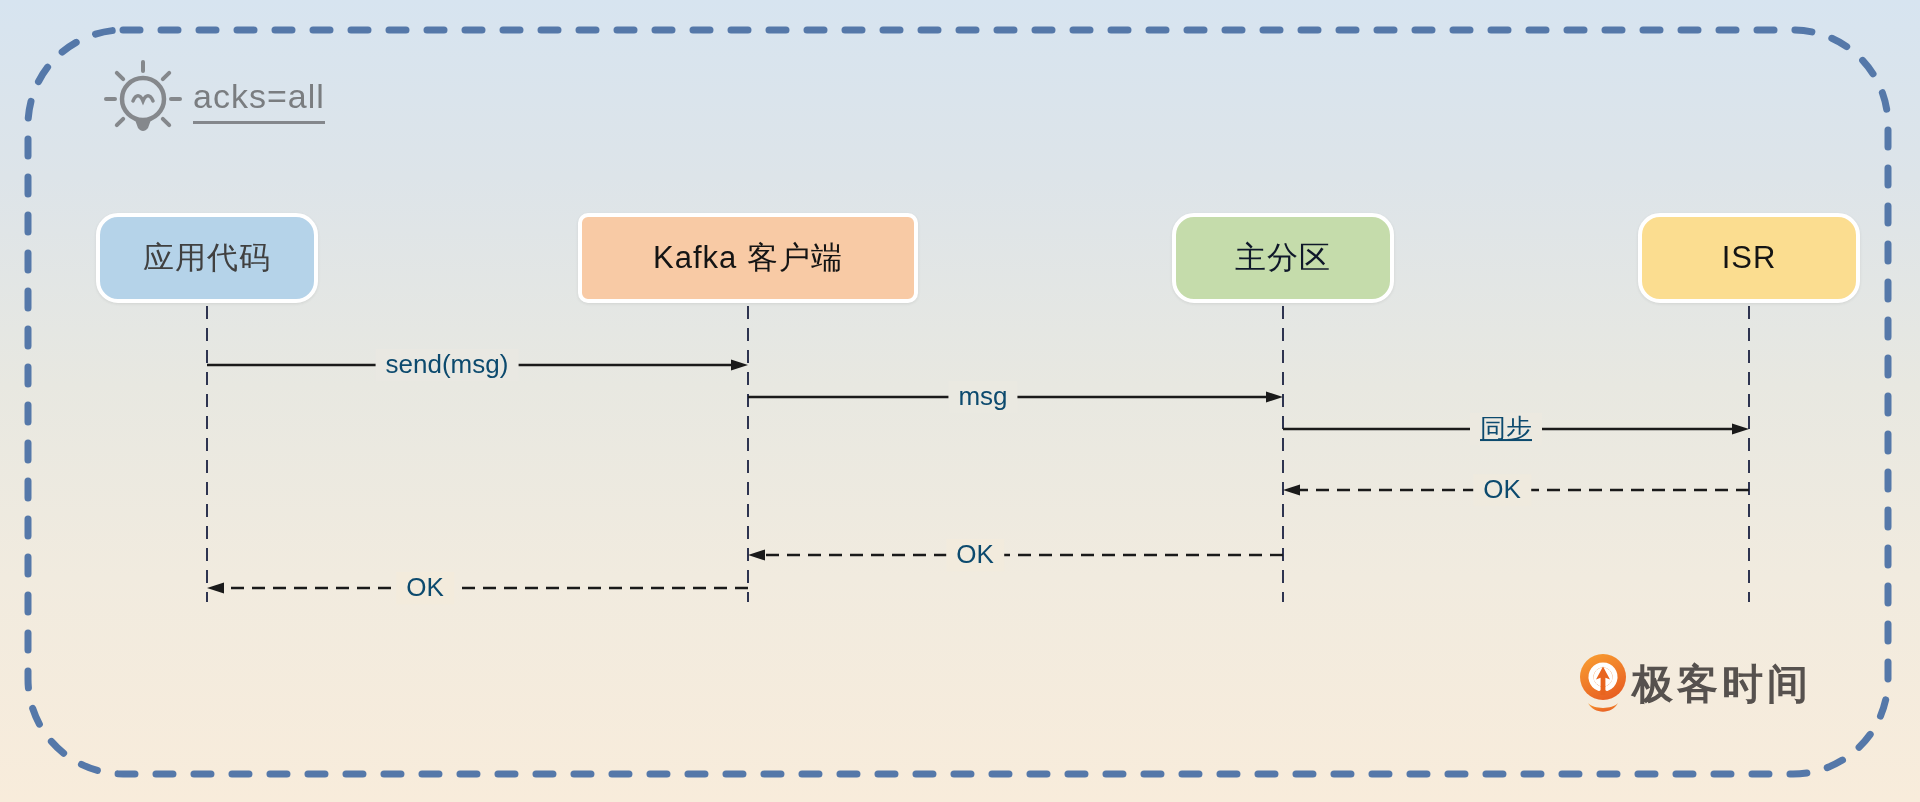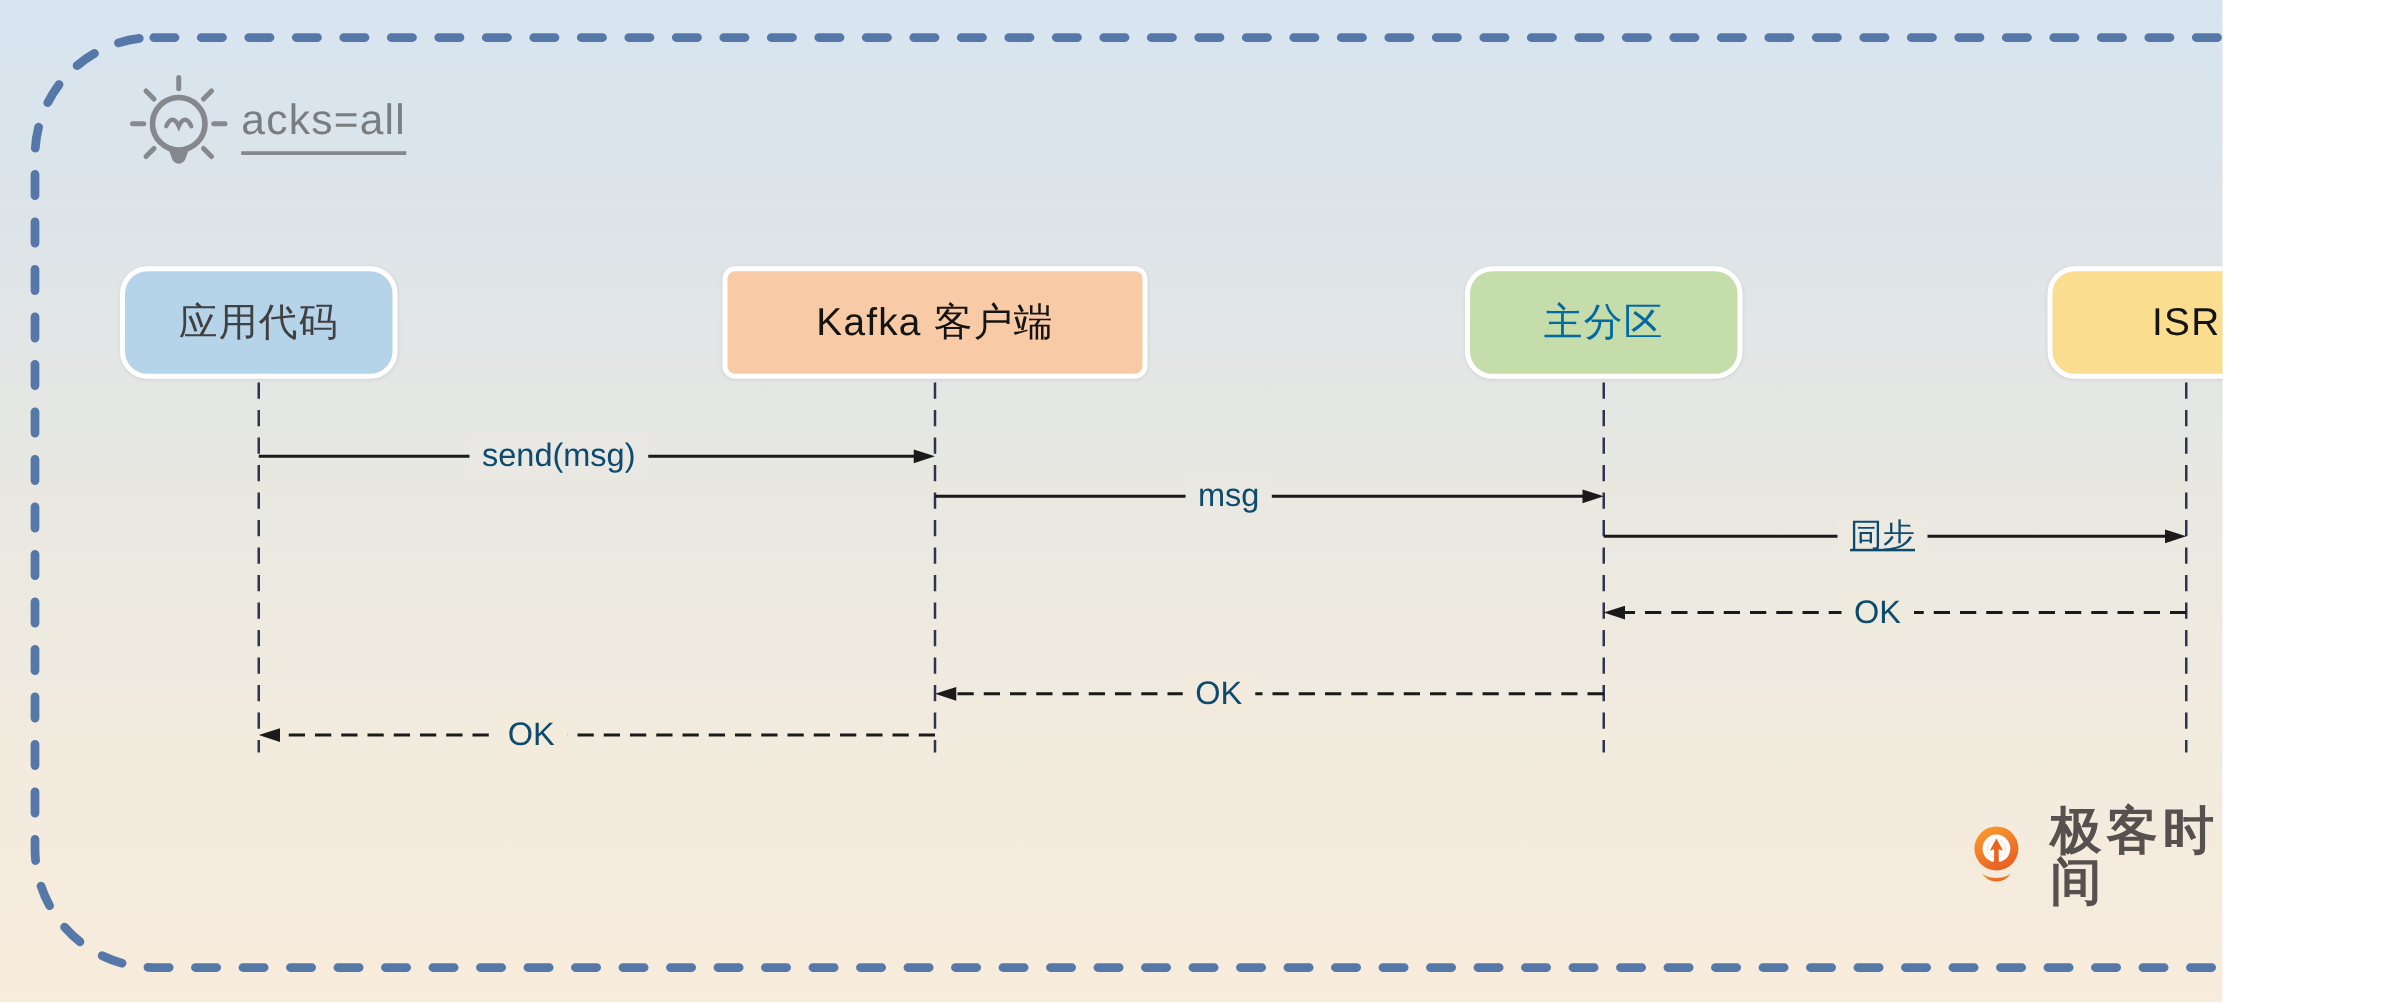--- a/index.html
+++ b/index.html
@@ -1,37 +1,37 @@
 <!DOCTYPE html>
 <html><head>
 <meta charset="utf-8">
 <style>
   html,body{margin:0;padding:0;background:#fff;}
   .stage{
-    position:relative;width:1778px;height:802px;overflow:hidden;
+    position:relative;width:1920px;height:802px;overflow:hidden;
     font-family:"Liberation Sans","DejaVu Sans",sans-serif;
     background:linear-gradient(180deg,#d7e4f0 0%,#dde4e9 22%,#e8e8e1 48%,#f1ebdf 72%,#f8ecdb 100%);
   }
   #diagram-svg{position:absolute;left:0;top:0;width:1920px;height:802px;}
   .actor{
     position:absolute;box-sizing:border-box;border:4px solid #ffffff;border-radius:22px;
     display:flex;align-items:center;justify-content:center;
     font-size:31px;color:#141414;letter-spacing:1px;box-shadow:0 1px 3px rgba(60,60,60,0.10);
   }
   .msg-label{
     position:absolute;transform:translate(-50%,-50%);
     font-size:26px;color:#0c4a6e;padding:1px 10px;white-space:nowrap;line-height:1.15;
   }
   .annotation{position:absolute;left:99px;top:53px;width:340px;height:92px;}
   .bulb{position:absolute;left:0;top:0;}
   .ann-label{
     position:absolute;left:94px;top:24px;font-size:34px;color:#7a7d80;
     padding-bottom:5px;border-bottom:3px solid #84878c;letter-spacing:1px;
   }
-  .logo{position:absolute;left:1578px;top:653px;height:63px;display:flex;align-items:center;gap:24px;}
+  .logo{position:absolute;left:1578px;top:653px;height:63px;display:flex;align-items:center;gap:4px;}
   .logo-text{font-size:41px;font-weight:700;color:#56514e;letter-spacing:4px;line-height:1;}
 </style>
 </head>
 <body>
 
 <div class="stage" style="background: linear-gradient(rgb(215, 228, 240) 0%, rgb(221, 228, 233) 22%, rgb(232, 232, 225) 48%, rgb(241, 235, 223) 72%, rgb(248, 236, 219) 100%);">
 
   <svg id="diagram-svg">
       <rect x="28" y="30" width="1860" height="744" rx="95" ry="95" fill="none" stroke="#5578a9" stroke-width="7" stroke-dasharray="17 21" stroke-linecap="round"></rect>
       <line x1="207" y1="306" x2="207" y2="602" stroke="#2e3450" stroke-width="2" stroke-dasharray="13 9"></line>
@@ -69,21 +69,21 @@
     </svg>
     <span class="ann-label" style="color: rgb(122, 125, 128);">acks=all</span>
   </div>
 
   <div class="actor" style="left: 96px; top: 213px; width: 222px; height: 90px; background: rgb(181, 211, 233); border-color: rgb(255, 255, 255); color: #404040;">
     <span>应用代码</span>
   </div>
   <div class="actor" style="left: 578px; top: 213px; width: 340px; height: 90px; background: rgb(248, 202, 165); border-color: rgb(255, 255, 255); color: rgb(20, 20, 20); border-radius: 10px;">
     <span>Kafka 客户端</span>
   </div>
-  <div class="actor" style="left: 1172px; top: 213px; width: 222px; height: 90px; background: rgb(197, 220, 171); border-color: rgb(255, 255, 255); color: #0369a1;">
+  <div class="actor" style="left: 1172px; top: 213px; width: 222px; height: 90px; background: rgb(197, 220, 171); border-color: rgb(255, 255, 255); color: #0f172a;">
     <span>主分区</span>
   </div>
   <div class="actor" style="left: 1638px; top: 213px; width: 222px; height: 90px; background: rgb(251, 221, 144); border-color: rgb(255, 255, 255); color: rgb(20, 20, 20); text-align: center;">
     <span>ISR</span>
   </div>
 
   <span class="msg-label" style="left: 447px; top: 365px; background: rgb(233, 232, 226);">send(msg)</span>
   <span class="msg-label" style="left: 983px; top: 397px; background: rgb(234, 233, 225);">msg</span>
   <span class="msg-label" style="left: 1506px; top: 429px; background: rgb(236, 233, 224); text-decoration: underline;">同步</span>
   <span class="msg-label" style="left: 1502px; top: 490px; background: rgb(239, 234, 222);">OK</span>

